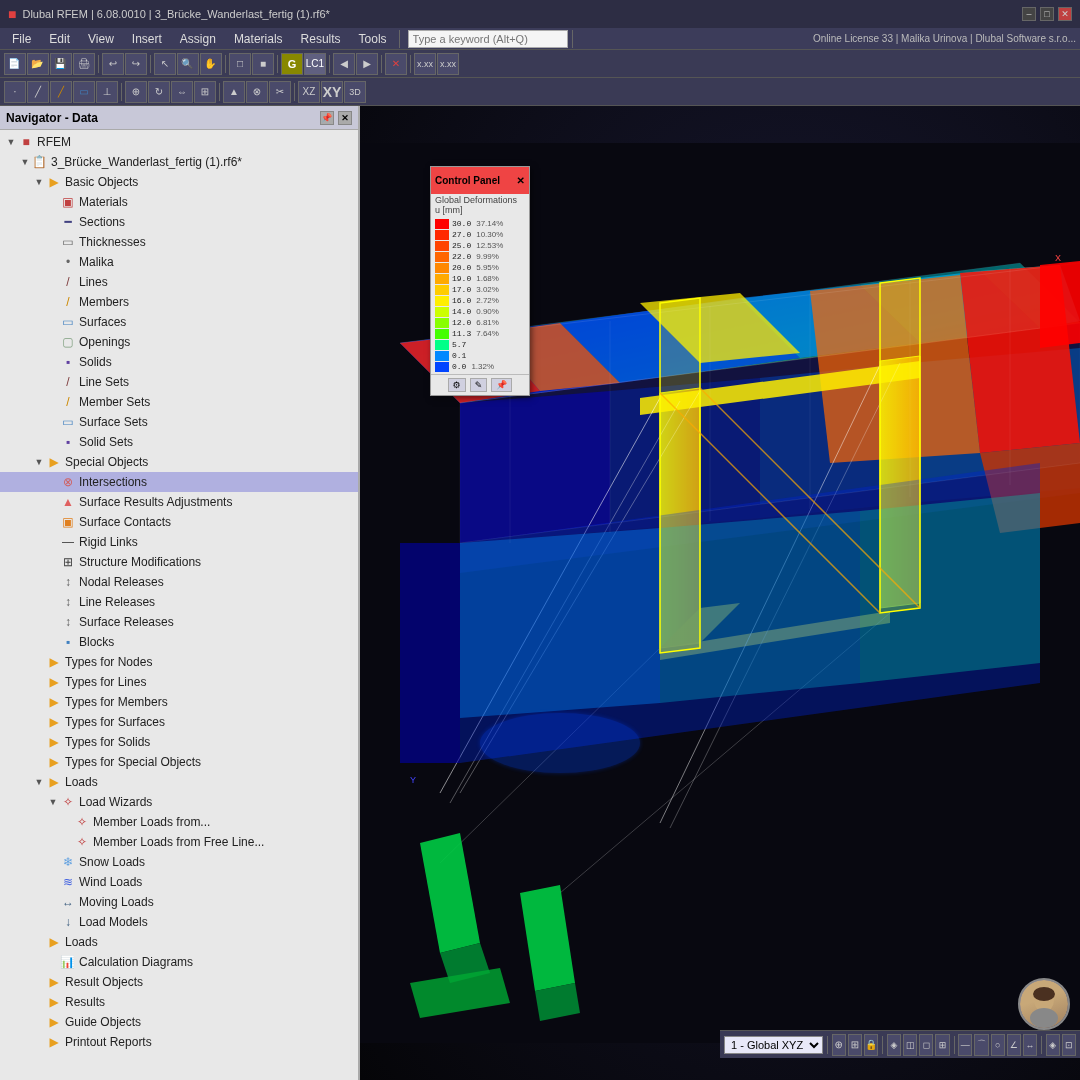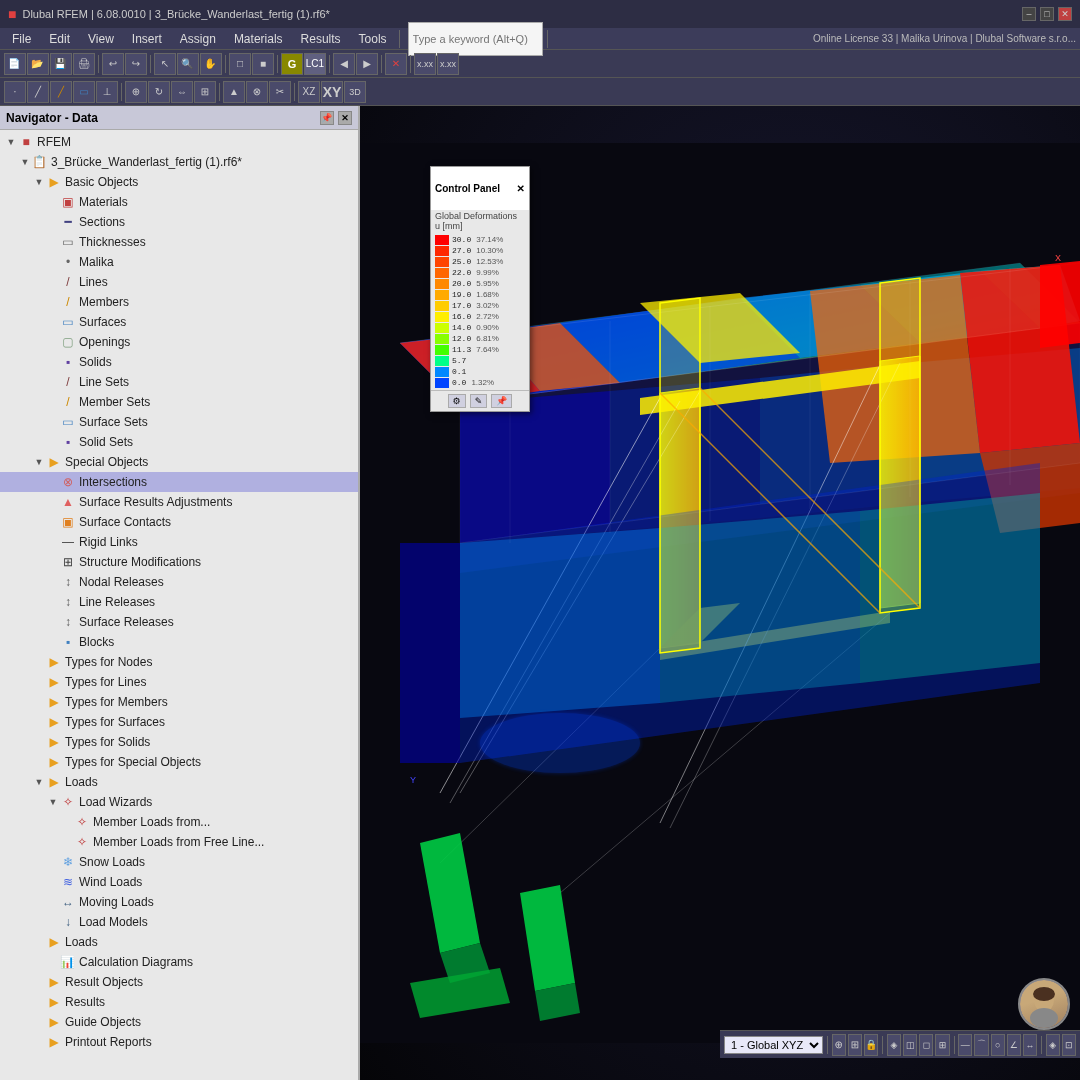--- a/index.html
+++ b/index.html
@@ -51,24 +51,24 @@
       color: #ccc;
       display: flex; align-items: center; justify-content: center;
       font-size: 10px;
       cursor: pointer;
     }
     .tb-sep { width: 1px; height: 18px; background: #666; margin: 0 2px; }
     .search-box {
       background: #f5f5f5;
       border: 1px solid #aaa;
       height: 18px;
-      padding: 16px 4px;
+      padding: 0 4px;
       font-size: 11px;
       color: #333;
-      width: 135px;
+      width: 160px;
     }
     .license-info {
       color: #bbb;
       font-size: 10px;
       margin-left: 8px;
       white-space: nowrap;
     }
 
     
     .main-layout {
@@ -163,22 +163,22 @@
       top: 60px;
       left: 70px;
       background: #e8e8e8;
       border: 1px solid #999;
       width: 100px;
       font-size: 10px;
       z-index: 10;
       box-shadow: 2px 2px 6px rgba(0,0,0,0.5);
     }
     .cp-header {
-      background: #ffffff;
-      padding: 16px 4px;
+      background: #ef4444;
+      padding: 8px 4px;
       font-weight: bold;
       font-size: 10px;
       display: flex;
       align-items: center;
       justify-content: space-between;
     }
     .cp-close { cursor: pointer; font-size: 10px; }
     .cp-subtitle { font-size: 9px; color: #444; padding: 1px 4px; }
     .cp-legend {
       padding: 2px 4px;

